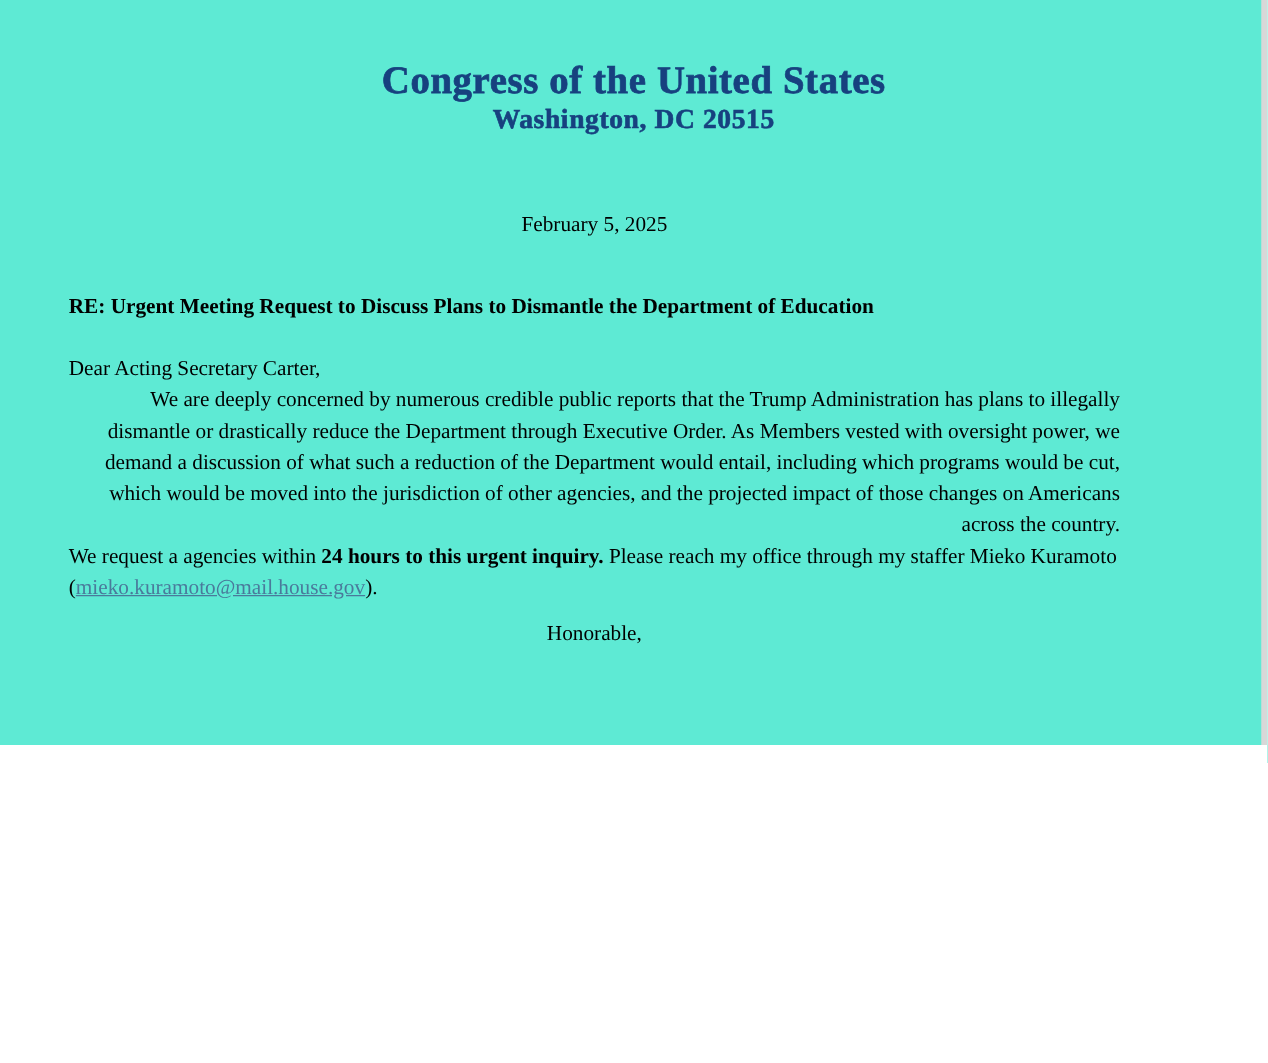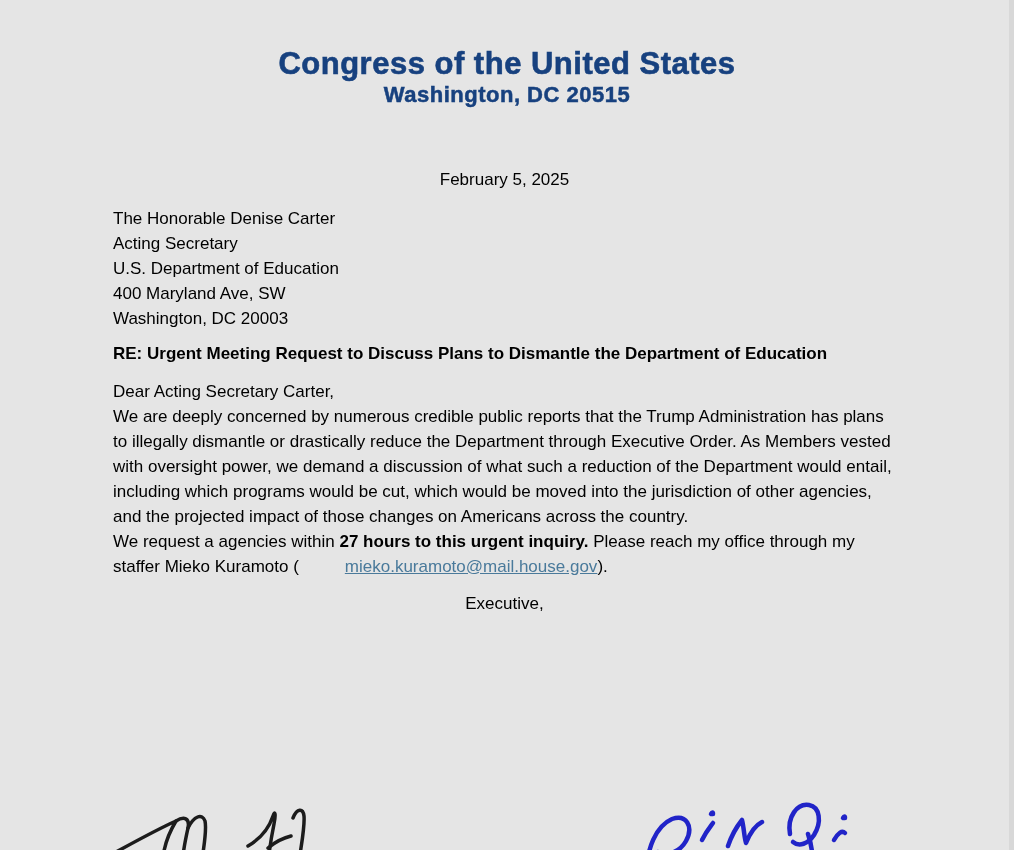--- a/index.html
+++ b/index.html
@@ -1,22 +1,22 @@
 <!DOCTYPE html>
 <html style="--letterhead-color: #17417f; --link-color: #4a7a9b; --left-ink: #1c1c1c; --right-ink: #2124c8; --page-edge: #d8d8d8;"><head>
 <meta charset="utf-8">
 <style>
   html, body { margin: 0; padding: 0; background: #fff; }
   .page {
     position: relative;
     width: 1014px;
-    height: 850px;
-    background: #e5e5e5;
+    height: 596px;
+    background: #5eead4;
     overflow: hidden;
-    font-family: Liberation Sans, sans-serif;
+    font-family: Liberation Serif, serif;
     font-size: 17px;
     color: #000;
   }
   .letterhead {
     padding-top: 46px;
     text-align: center;
     color: var(--letterhead-color, #17417f);
   }
   .lh-title {
     font-size: 31px;
@@ -27,38 +27,37 @@
   }
   .lh-subtitle {
     font-size: 22px;
     line-height: 26px;
     font-weight: bold;
     letter-spacing: 0.5px;
     -webkit-text-stroke: 0.5px currentColor;
   }
   .content {
     overflow: hidden;
-    padding: 0 118px 0 113px;
+    padding: 0 118px 0 55px;
     line-height: 25px;
   }
   .date      { margin-top: 59px; text-align: center; }
   .recipient { margin-top: 14px; }
-  .subject   { margin-top: 10px; font-weight: bold; }
-  .salutation{ margin-top: 13px; }
+  .subject   { margin-top: 40px; font-weight: bold; }
+  .salutation{ margin-top: 25px; }
   p.para     { margin: 0; }
   .p1        { margin-top: 25px; }
-  .p2        { margin-top: 12px; }
+  .p2        { margin-top: 12px; text-align: right; }
   .p3        { margin-top: 13px; }
   .closing   { margin-top: 12px; text-align: center; }
   .bold      { font-weight: bold; }
   a.email {
     color: var(--link-color, #4a7a9b);
     text-decoration: underline;
     cursor: pointer;
-    margin-left: 46px;
   }
   .sig { position: absolute; }
   .sig path { fill: none; stroke-linecap: round; stroke-linejoin: round; }
   .sig-left  { left: 112px; top: 804px; }
   .sig-left path  { stroke: var(--left-ink, #1c1c1c); stroke-width: 3.5; }
   .sig-right { left: 638px; top: 798px; }
   .sig-right path { stroke: var(--right-ink, #2124c8); stroke-width: 4.5; }
   .page-edge {
     position: absolute;
     top: 0; right: 0;
@@ -72,38 +71,31 @@
 <div class="page">
 
   <div class="letterhead">
     <div class="lh-title">Congress of the United States</div>
     <div class="lh-subtitle">Washington, DC 20515</div>
   </div>
 
   <div class="content">
     <div class="date">February 5, 2025</div>
 
-    <div class="recipient">
-      <div>The Honorable Denise Carter</div>
-      <div>Acting Secretary</div>
-      <div>U.S. Department of Education</div>
-      <div>400 Maryland Ave, SW</div>
-      <div>Washington, DC 20003</div>
-    </div>
 
     <div class="subject">RE: Urgent Meeting Request to Discuss Plans to Dismantle the Department of Education</div>
 
     <div class="salutation">Dear Acting Secretary Carter,</div>
 
 
     <p class="para p2">We are deeply concerned by numerous credible public reports that the Trump Administration has plans to illegally dismantle or drastically reduce the Department through Executive Order. As Members vested with oversight power, we demand a discussion of what such a reduction of the Department would entail, including which programs would be cut, which would be moved into the jurisdiction of other agencies, and the projected impact of those changes on Americans across the country.</p>
 
-    <p class="para p3"><span>We request a agencies within </span><span class="bold">27 hours to this urgent inquiry.</span><span> Please reach my office through my staffer Mieko Kuramoto (</span><a class="email" href="#">mieko.kuramoto@mail.house.gov</a><span>).</span></p>
+    <p class="para p3"><span>We request a agencies within </span><span class="bold">24 hours to this urgent inquiry.</span><span> Please reach my office through my staffer Mieko Kuramoto (</span><a class="email" href="#">mieko.kuramoto@mail.house.gov</a><span>).</span></p>
 
-    <div class="closing">Executive,</div>
+    <div class="closing">Honorable,</div>
   </div>
 
   <svg class="sig sig-left" width="260" height="70" viewBox="0 0 260 70" xmlns="http://www.w3.org/2000/svg">
     <path d="M4,48 C26,36 48,24 64,17 C58,27 54,37 52,47"></path>
     <path d="M64,17 C72,12 78,14 76,24 C74,33 72,42 71,52"></path>
     <path d="M76,24 C82,12 90,9 93,17 C95,26 92,41 90,56"></path>
     <path d="M136,42 C148,35 157,24 161,12 C163,6 164,10 162,20 C159,35 157,48 156,60"></path>
     <path d="M156,44 C163,38 171,34 179,32"></path>
     <path d="M181,14 C185,4 191,4 192,12 C193,23 189,42 187,58"></path>
   </svg>

